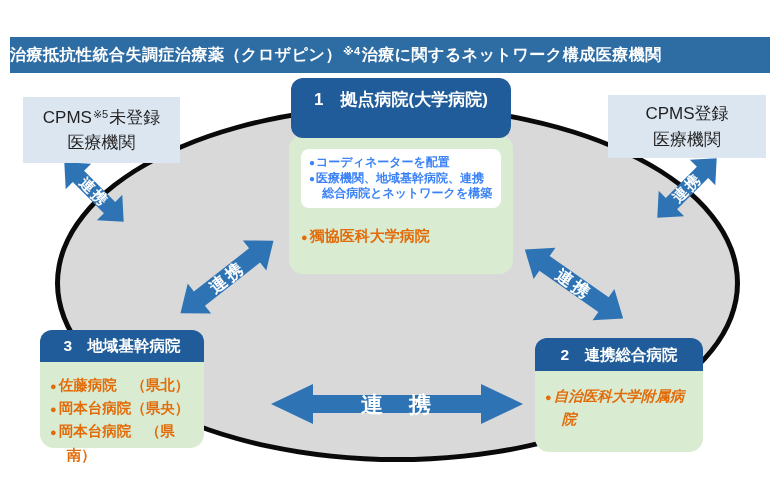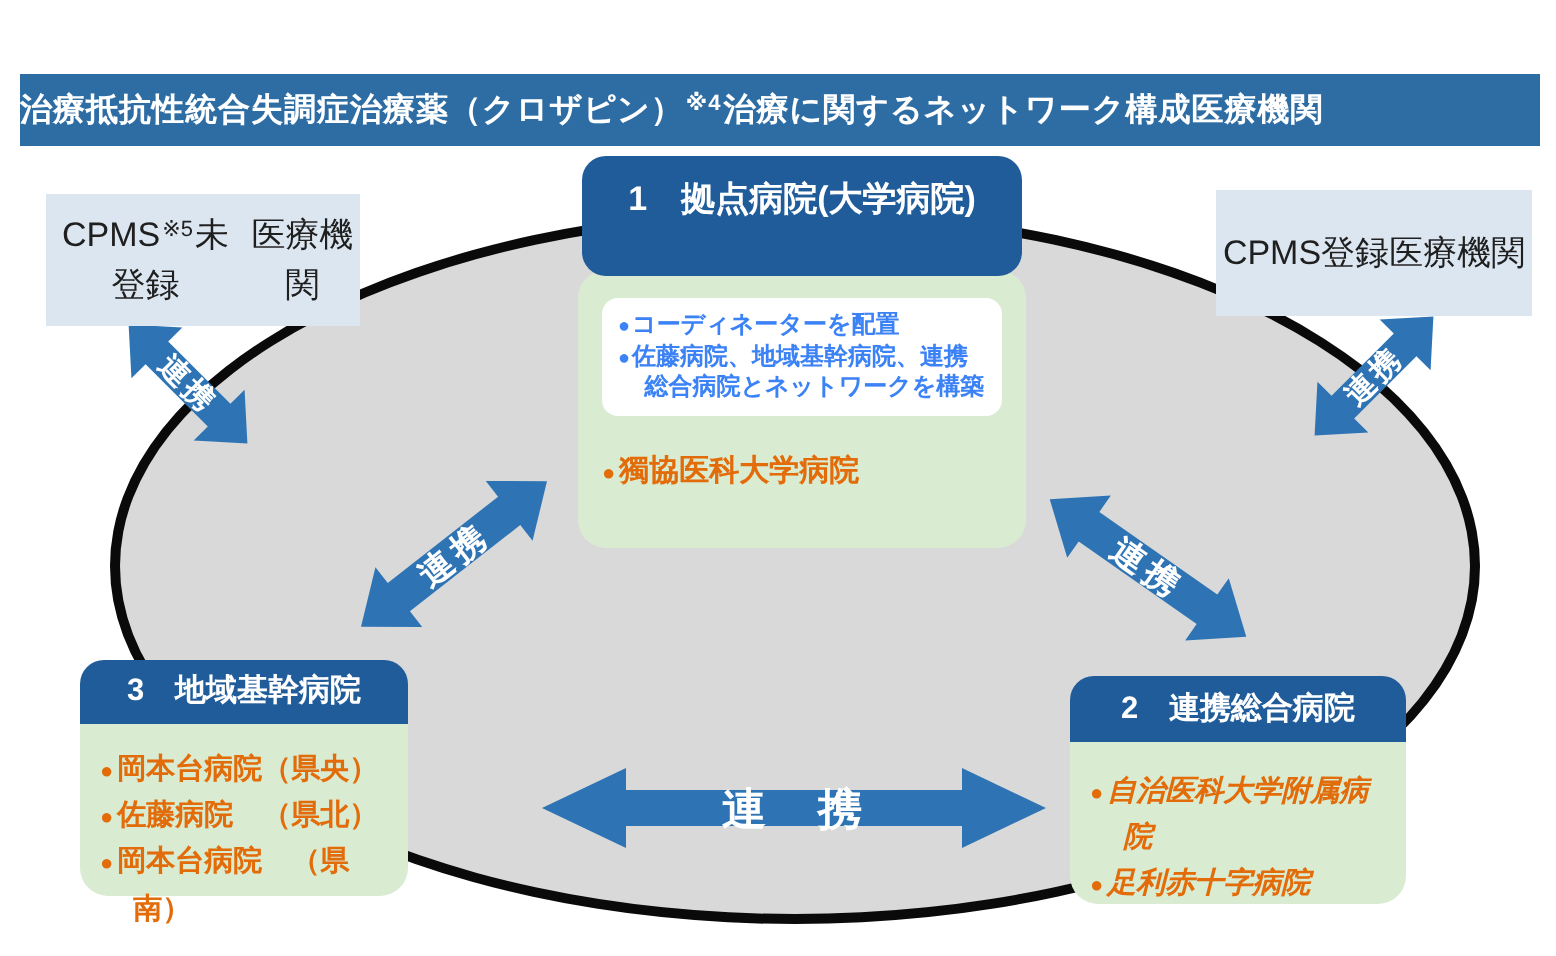--- a/index.html
+++ b/index.html
@@ -26,21 +26,21 @@
   .arrows-layer polygon { fill:#2e74b5; }
   .arrows-layer text { fill:#ffffff; font-weight:bold; text-anchor:middle;
     font-family:"Liberation Sans","DejaVu Sans",sans-serif; }
   .diag-label  { font-size:17px; letter-spacing:3px; }
   .diag-label-sm { font-size:15px; letter-spacing:2px; }
   .wide-label  { font-size:22px; letter-spacing:2px; }
 
   
   .cpms-box {
     position:absolute; background:#dce6f1; color:#1f1f1f; z-index:3;
-    display:flex; flex-direction:row; align-items:center; justify-content:center;
+    display:flex; flex-direction:column; align-items:center; justify-content:center;
     font-size:17px; line-height:1.5; text-align:center;
   }
   .cpms-left  { left:23px;  top:97px; width:157px; height:66px; }
   .cpms-right { left:608px; top:95px; width:158px; height:63px; }
   .cpms-box .refmark { font-size:11px; position:relative; top:-5px; margin:0 1px; }
 
   
   .node { position:absolute; z-index:3; }
   .node-header {
     background:#1f5c99; color:#ffffff; font-weight:bold; text-align:center;
@@ -122,43 +122,42 @@
     <div>CPMS登録</div>
     <div>医療機関</div>
   </div>
 
   <div class="node hub">
     <div class="node-header">1　拠点病院(大学病院)</div>
     <div class="node-body">
       <div class="note-card">
         <ul>
           <li>コーディネーターを配置</li>
-          <li>佐藤病院、地域基幹病院、連携総合病院とネットワークを構築</li>
+          <li>医療機関、地域基幹病院、連携総合病院とネットワークを構築</li>
         </ul>
       </div>
       <ul class="hosp-list">
         <li>獨協医科大学病院</li>
       </ul>
     </div>
   </div>
 
   <div class="node regional">
     <div class="node-header">3　地域基幹病院</div>
     <div class="node-body">
       <ul class="hosp-list">
+        <li>佐藤病院　（県北）</li>
         <li>岡本台病院（県央）</li>
-        <li>佐藤病院　（県北）</li>
         <li>岡本台病院　（県南）</li>
       </ul>
     </div>
   </div>
 
   <div class="node general">
     <div class="node-header">2　連携総合病院</div>
     <div class="node-body">
       <ul class="hosp-list">
         <li>自治医科大学附属病院</li>
-        <li>足利赤十字病院</li>
       </ul>
     </div>
   </div>
 
 </div>
 
 </body></html>

